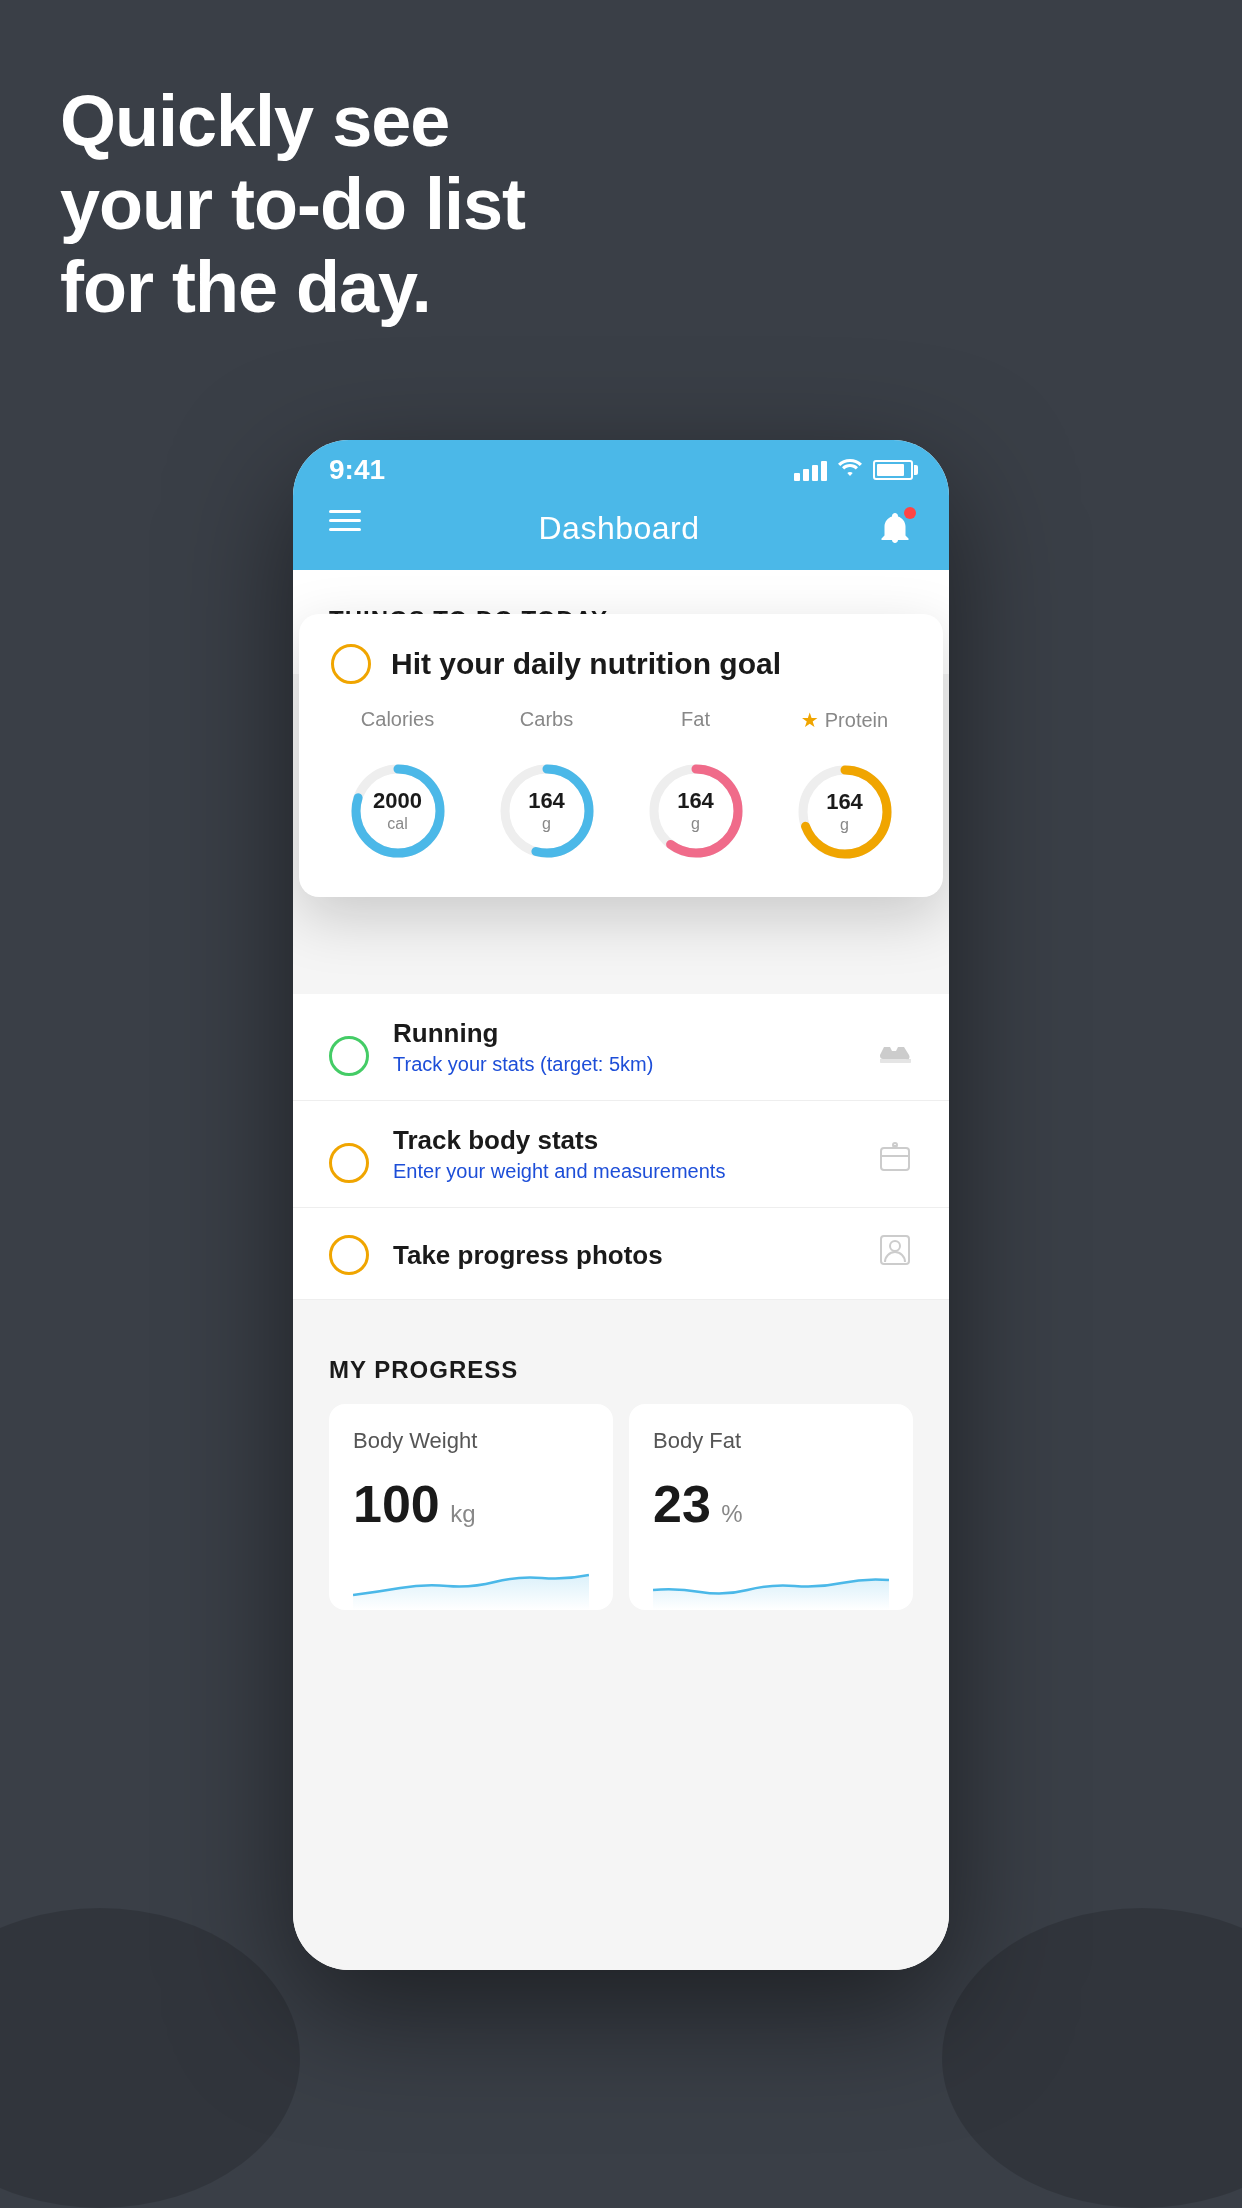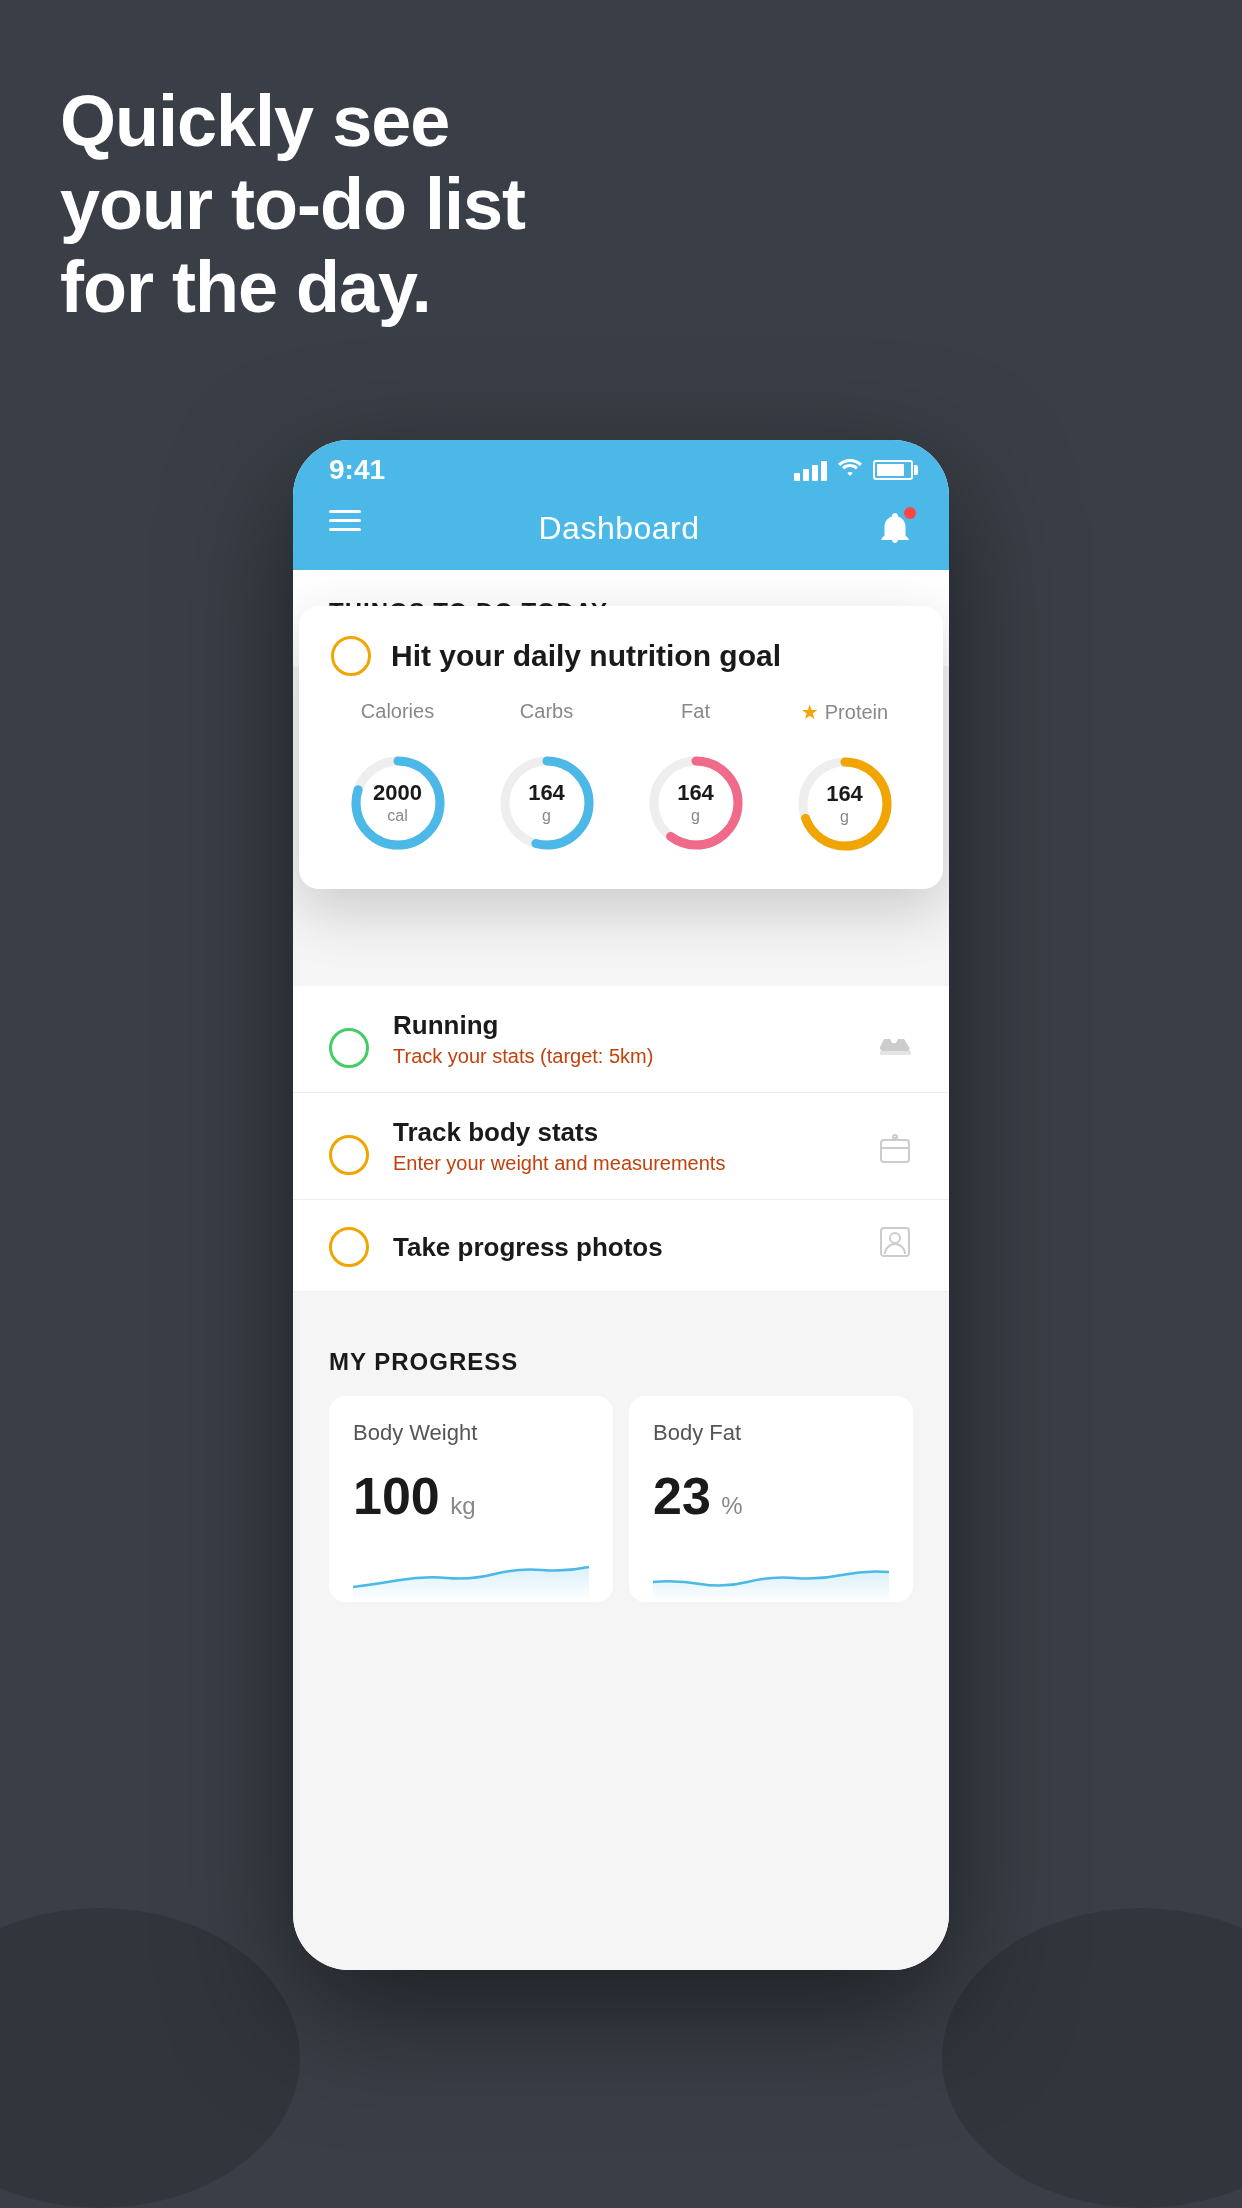--- a/index.html
+++ b/index.html
@@ -160,21 +160,21 @@
     
     .phone-content {
       background: #f5f5f5;
       min-height: 1400px;
       position: relative;
     }
 
     
     .things-section {
       background: #ffffff;
-      padding: 28px 36px 0;
+      padding: 36px 36px 0;
     }
 
     .section-title {
       font-size: 24px;
       font-weight: 800;
       letter-spacing: 1px;
       color: #1a1a1a;
       margin-bottom: 0;
     }
 
@@ -349,21 +349,21 @@
 
     .todo-title {
       font-size: 26px;
       font-weight: 600;
       color: #1a1a1a;
       margin-bottom: 4px;
     }
 
     .todo-subtitle {
       font-size: 20px;
-      color: #c2410c;
+      color: #1d4ed8;
       font-weight: 400;
     }
 
     .todo-icon {
       color: #bbbbbb;
       font-size: 30px;
     }
 
     
     .progress-section {

